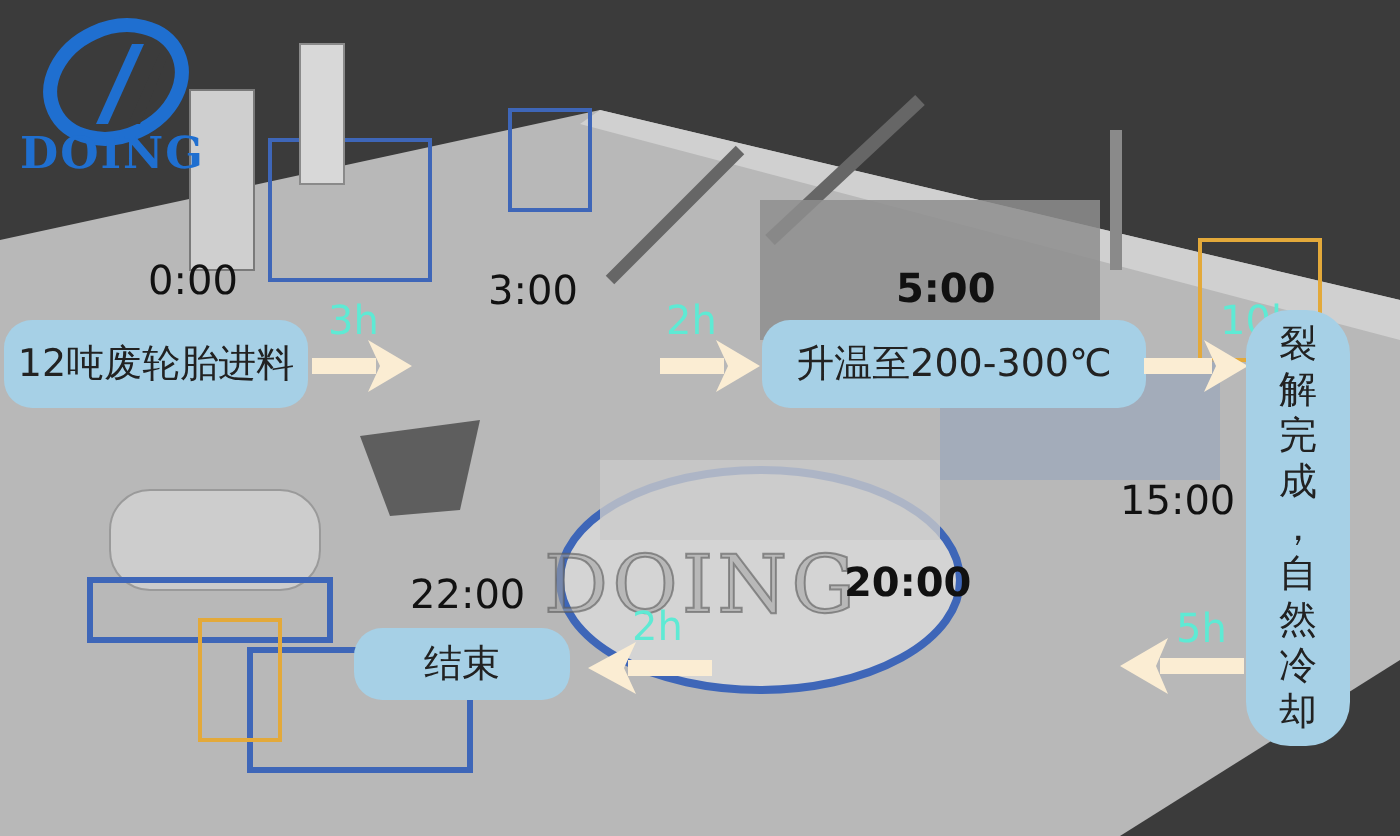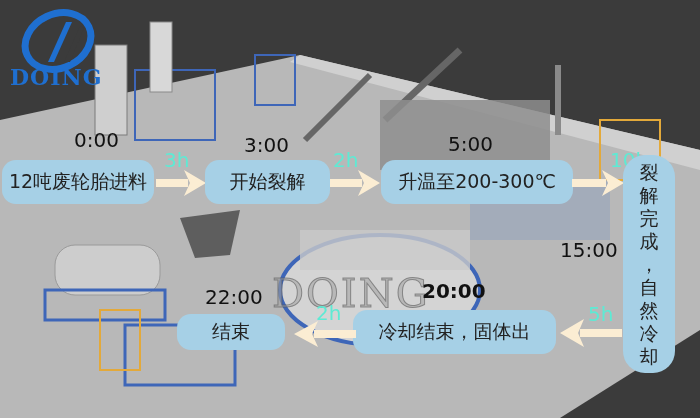--- a/index.html
+++ b/index.html
@@ -65,29 +65,28 @@
   <div class="time" style="left:58px;top:128px;margin-left:16px;">0:00</div>
   <div class="box" style="left:2px;top:160px;width:152px;height:44px;">12吨废轮胎进料</div>
 
   <div class="dur" style="left:164px;top:148px;">3h</div>
   <svg class="arrow" style="left:156px;top:170px;" width="50" height="26" viewBox="0 0 50 26">
     <rect x="0" y="9" width="32" height="8" fill="#fbedd3"></rect>
       <polygon points="28,0 50,13 28,26 34,13" fill="#fbedd3"></polygon>
   </svg>
 
   <div class="time" style="left:244px;top:133px;">3:00</div>
-  <div class="box" style="left:205px;top:160px;width:125px;height:44px;">开始裂解</div>
 
   <div class="dur" style="left:333px;top:148px;">2h</div>
   <svg class="arrow" style="left:330px;top:170px;" width="50" height="26" viewBox="0 0 50 26">
     <rect x="0" y="9" width="32" height="8" fill="#fbedd3"></rect>
       <polygon points="28,0 50,13 28,26 34,13" fill="#fbedd3"></polygon>
   </svg>
 
-  <div class="time" style="left:448px;top:132px;">5:00</div>
+  <div class="time" style="left:448px;top:132px;font-weight:bold;">5:00</div>
   <div class="box" style="left:381px;top:160px;width:192px;height:44px;">升温至200-300℃</div>
 
   <div class="dur" style="left:567px;top:148px;margin-left:43px;">10h</div>
   <svg class="arrow" style="left:572px;top:170px;" width="52" height="26" viewBox="0 0 52 26">
     <rect x="0" y="9" width="34" height="8" fill="#fbedd3"></rect>
       <polygon points="30,0 52,13 30,26 36,13" fill="#fbedd3"></polygon>
   </svg>
 
   <div class="time" style="left:560px;top:238px;">15:00</div>
   <div class="vbox" style="left:623px;top:155px;width:52px;height:218px;">
@@ -102,21 +101,20 @@
     <span>却</span>
   </div>
 
   <div class="dur" style="left:588px;top:302px;">5h</div>
   <svg class="arrow" style="left:560px;top:319px;" width="62" height="28" viewBox="0 0 62 28">
     <rect x="20" y="10" width="42" height="8" fill="#fbedd3"></rect>
       <polygon points="24,0 0,14 24,28 18,14" fill="#fbedd3"></polygon>
   </svg>
 
   <div class="time" style="left:422px;top:279px;font-weight:bold;">20:00</div>
-  <div class="box" style="left:353px;top:310px;width:203px;height:44px;">冷却结束，固体出</div>
 
   <div class="dur" style="left:316px;top:301px;">2h</div>
   <svg class="arrow" style="left:294px;top:321px;" width="62" height="26" viewBox="0 0 62 26">
     <rect x="20" y="9" width="42" height="8" fill="#fbedd3"></rect>
       <polygon points="24,0 0,13 24,26 18,13" fill="#fbedd3"></polygon>
   </svg>
 
   <div class="time" style="left:205px;top:285px;">22:00</div>
   <div class="box" style="left:177px;top:314px;width:108px;height:36px;">结束</div>
 </div>

